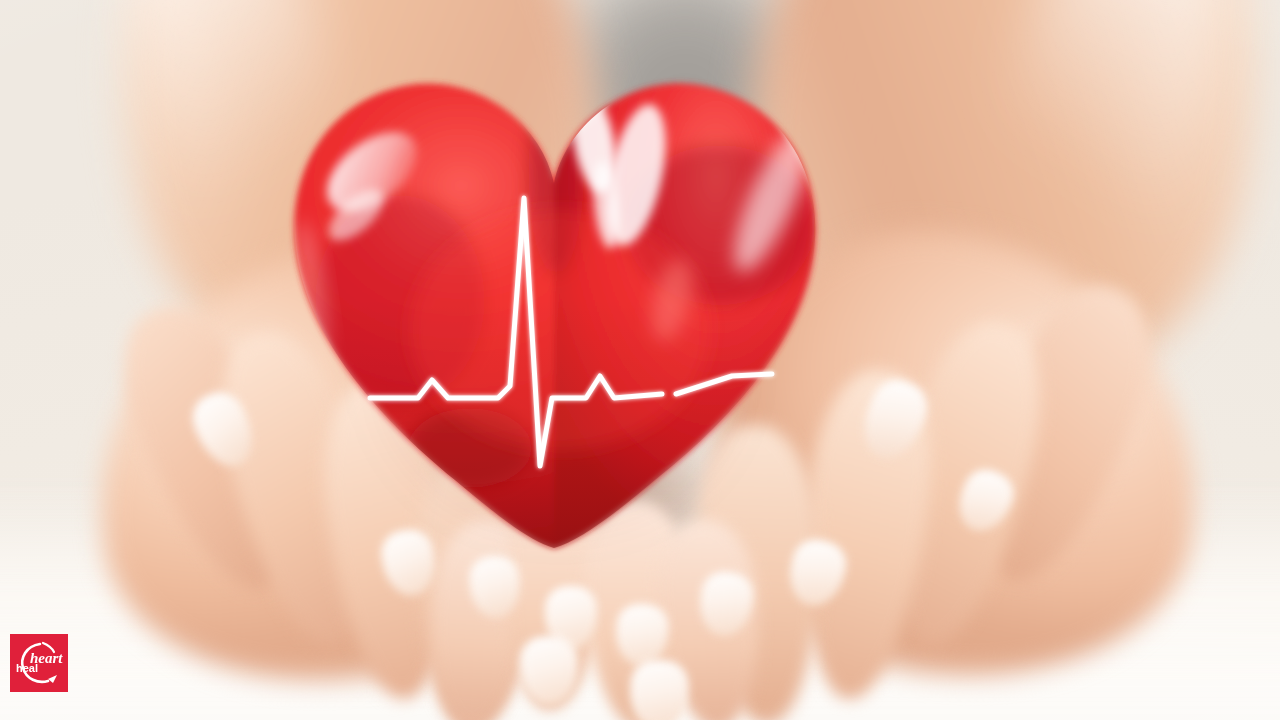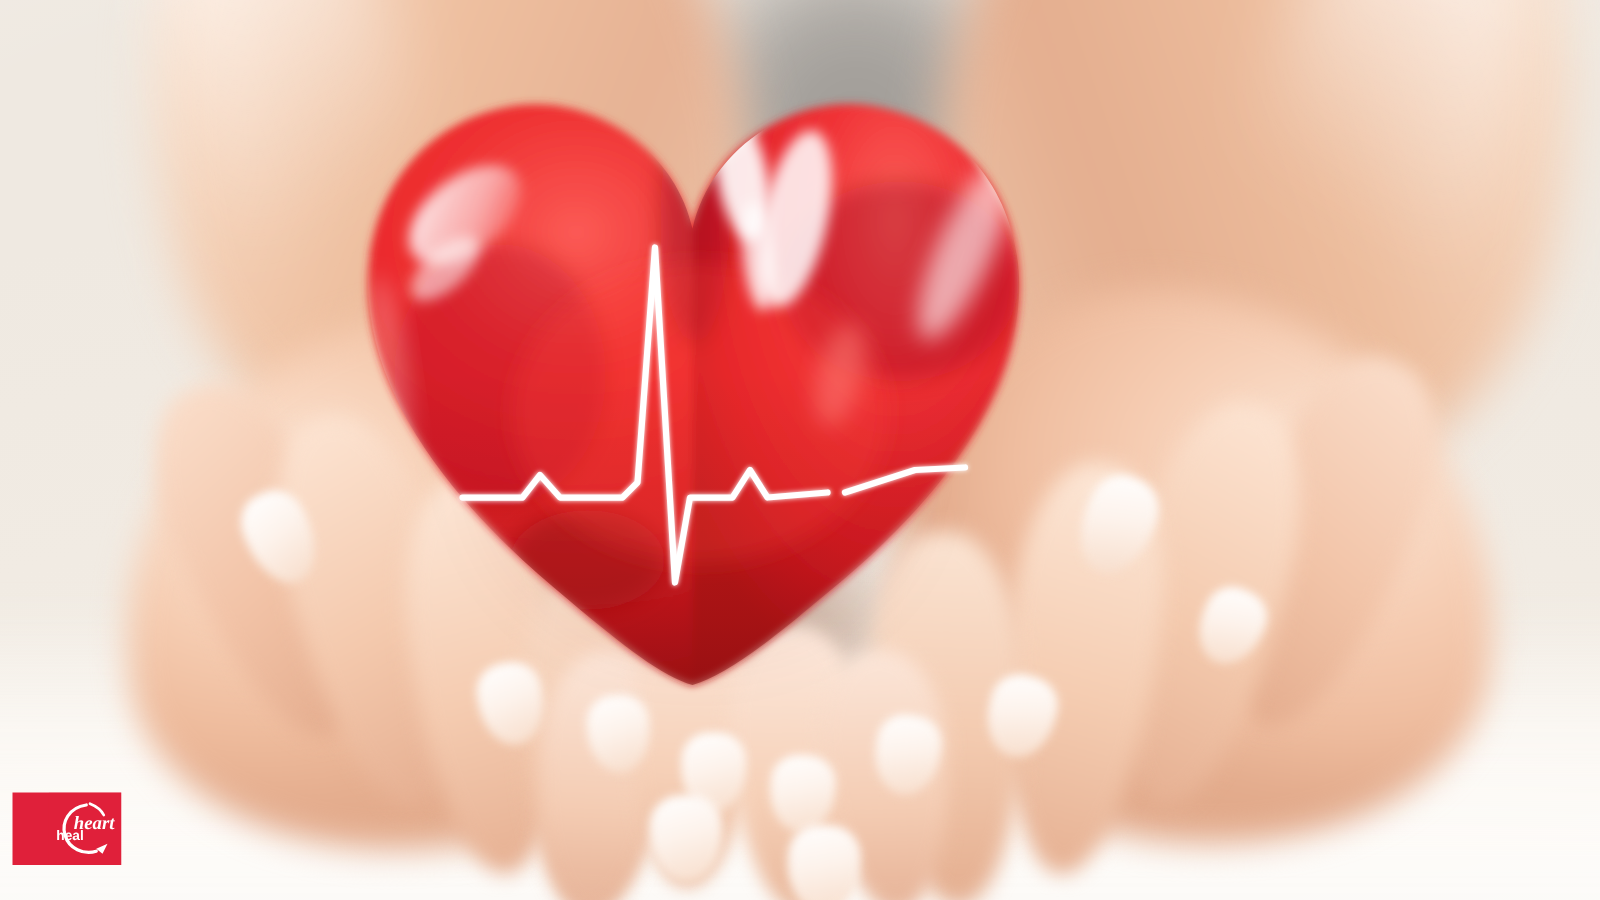--- a/index.html
+++ b/index.html
@@ -306,21 +306,21 @@
 
       <g filter="url(#lineGlow)">
         <path id="ecg-path-main" fill="none" stroke="#ffffff" stroke-width="5" stroke-linecap="round" stroke-linejoin="round" d="M 370 398 L 418 398 L 432 380 L 448 398 L 498 398 L 510 386 L 524 198 L 540 466 L 552 398 L 586 398 L 600 376 L 614 398 L 662 394"></path>
         <path id="ecg-path-tail" fill="none" stroke="#ffffff" stroke-width="5" stroke-linecap="round" stroke-linejoin="round" d="M 676 394 L 732 376 L 772 374"></path>
       </g>
     </svg>
   </div>
 
   <div class="vignette"></div>
 
-  <div id="logo" style="background: rgb(224, 32, 58); left: 10px; top: 634px; width: 58px; height: 58px; padding-left: 29px;">
+  <div id="logo" style="background: rgb(224, 32, 58); left: 10px; top: 634px; width: 58px; height: 58px;">
     <svg class="logo-svg" width="58" height="58" viewBox="0 0 58 58">
       <rect x="0" y="0" width="58" height="58" id="logo-bg" fill="#e0203a"></rect>
 
       <path d="M30,10 C16,12 10,24 13,34 C16,45 28,50 38,47" fill="none" stroke="#ffffff" stroke-width="2.6" stroke-linecap="round"></path>
       <path d="M33,9 C38,11 42,14 44,18" fill="none" stroke="#ffffff" stroke-width="2.2" stroke-linecap="round"></path>
       <path d="M38,45 L47,41 L43,49 Z" fill="#ffffff"></path>
 
       <text id="logo-word-1" x="20" y="29" fill="#ffffff" font-family="Liberation Serif, serif" font-size="15" font-style="italic" font-weight="bold">heart</text>
       <text id="logo-word-2" x="6" y="38" fill="#ffffff" font-family="Liberation Sans, sans-serif" font-size="11" font-weight="bold">heal</text>
     </svg>

